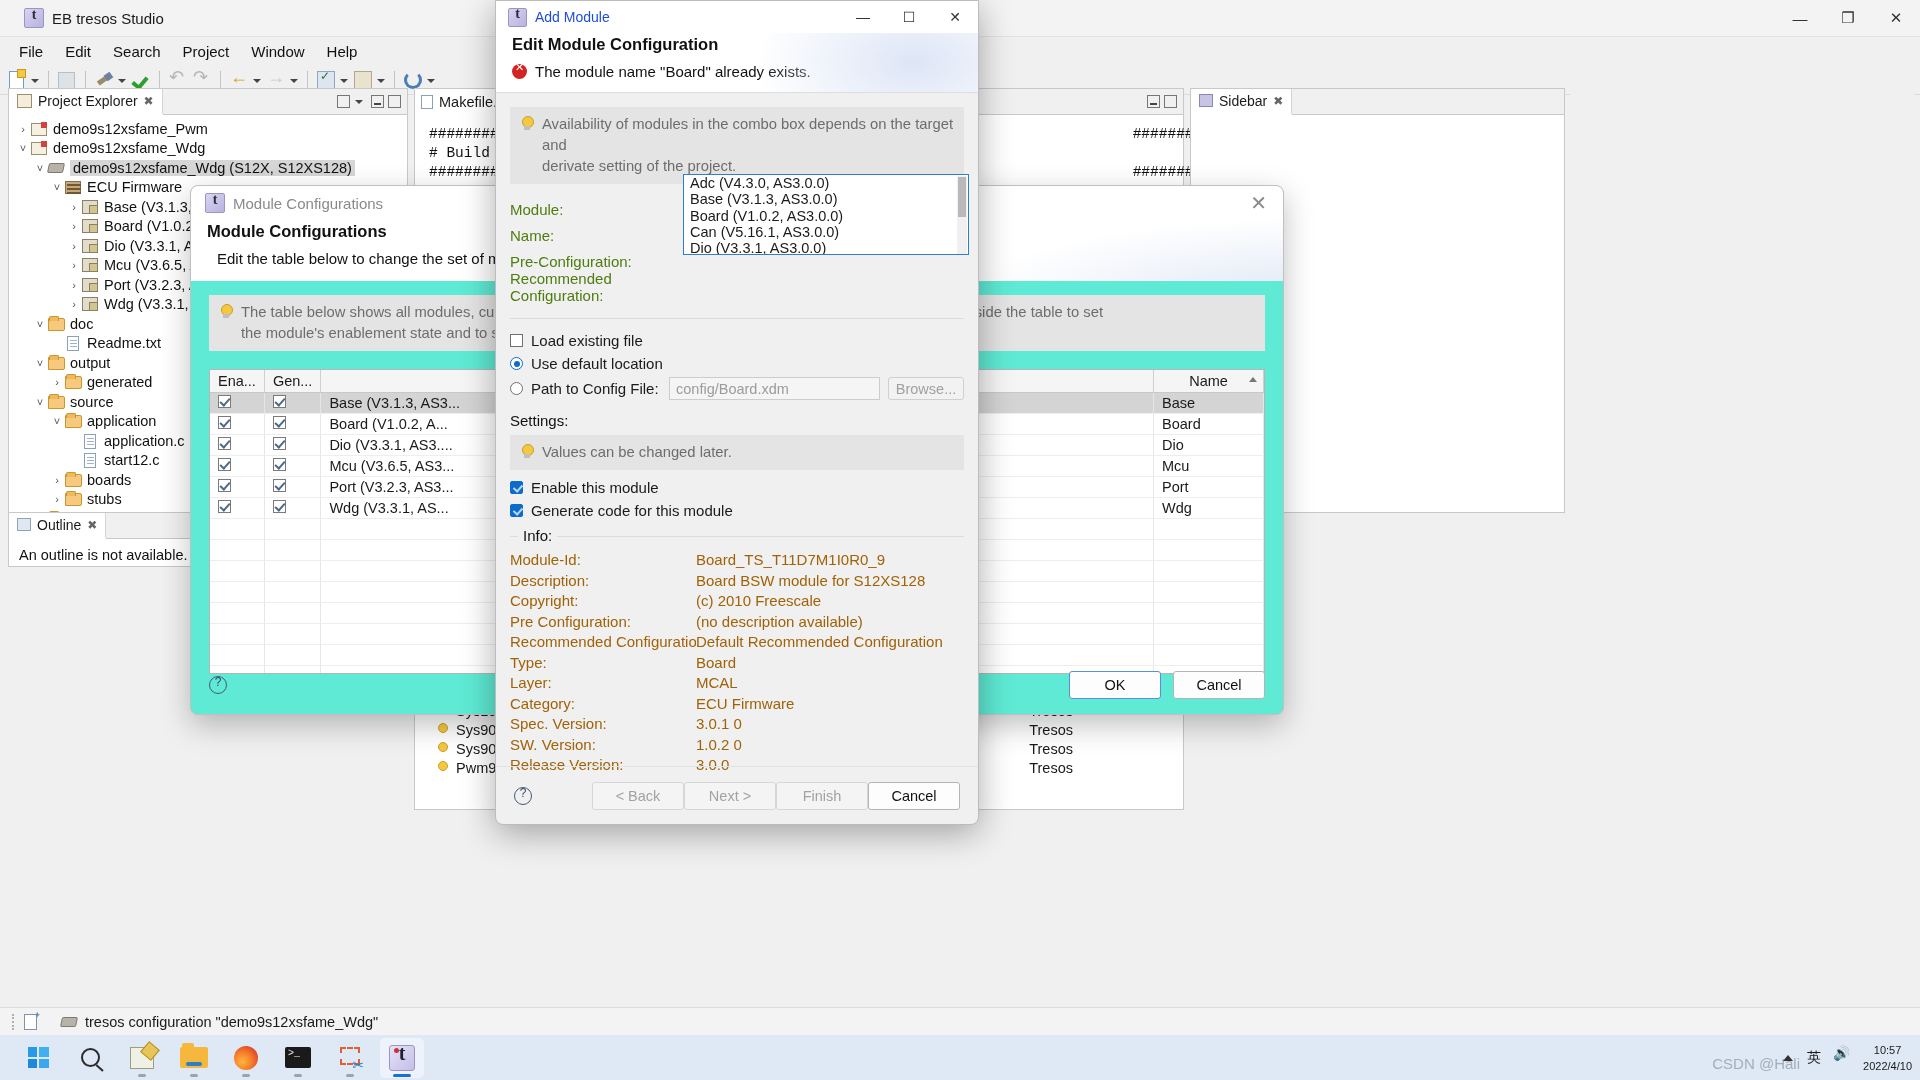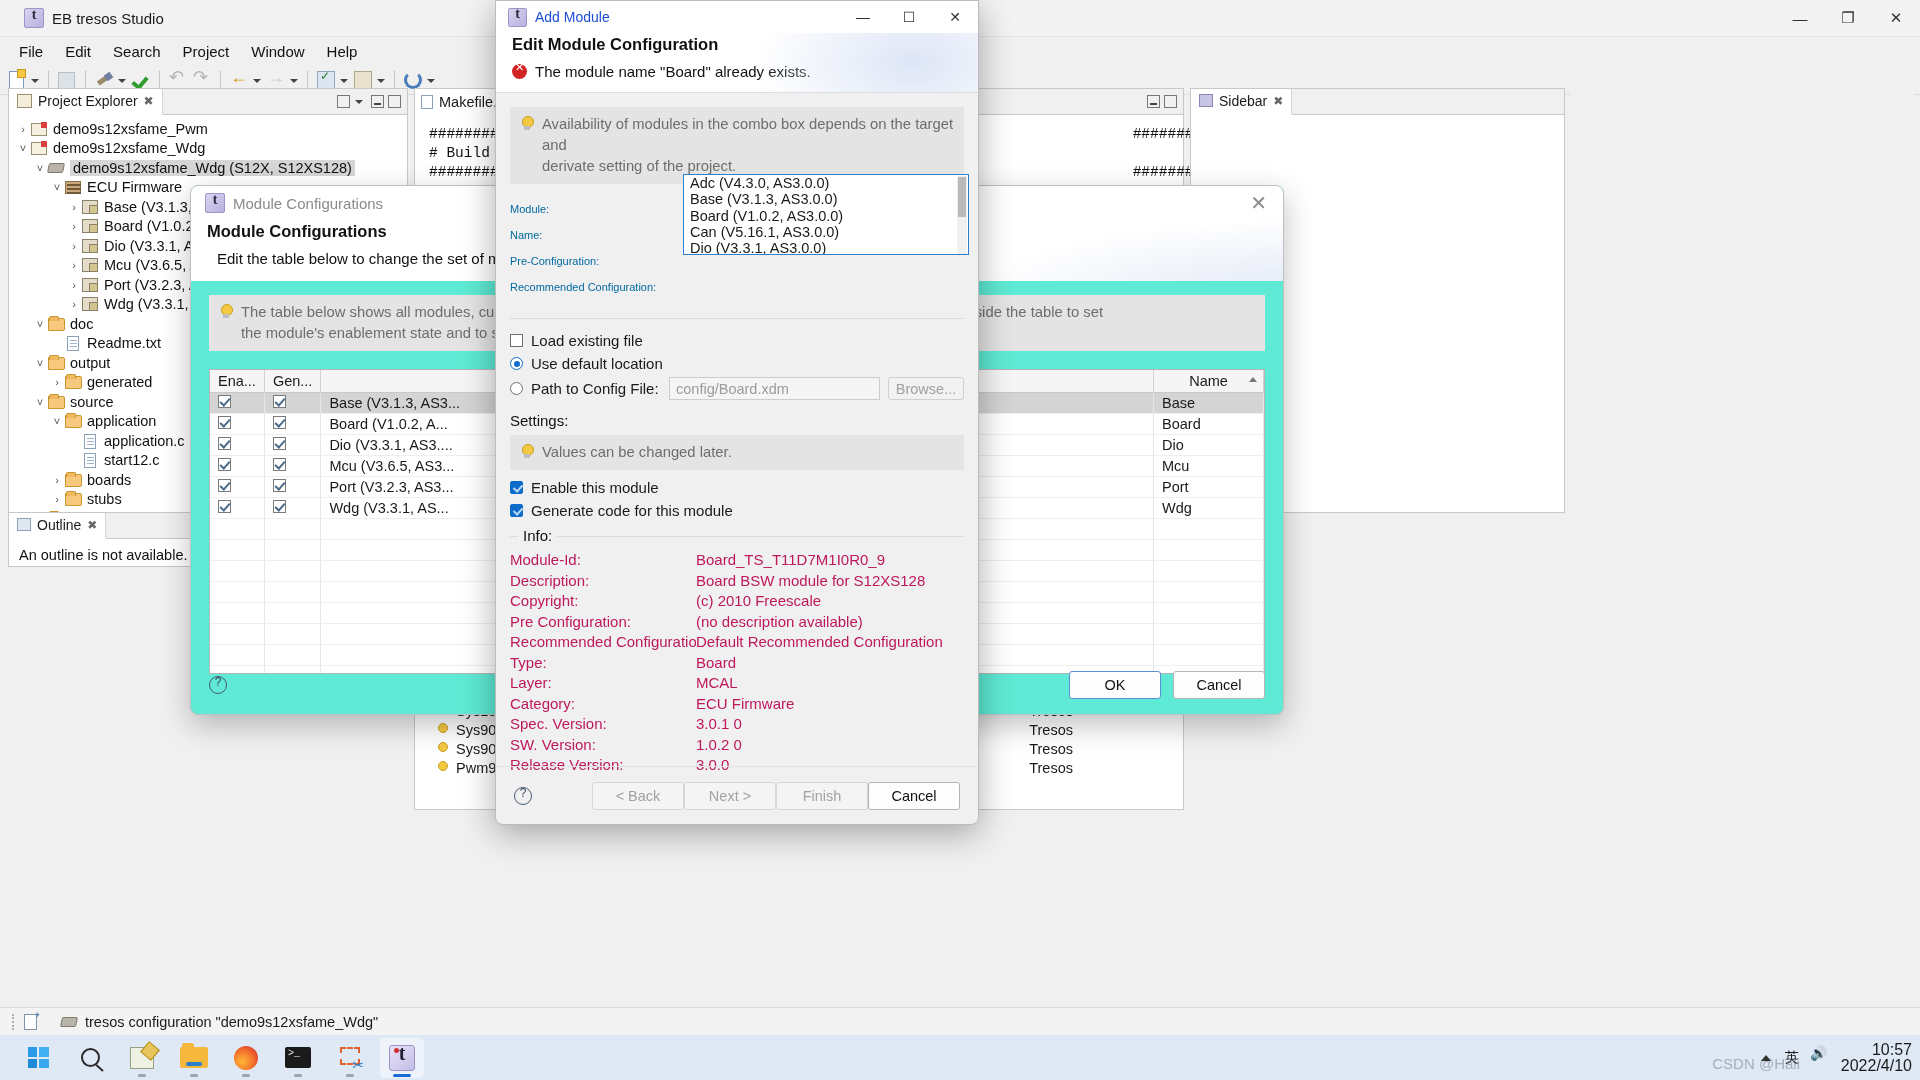--- a/index.html
+++ b/index.html
@@ -292,21 +292,21 @@
   .am-h1 { font-size: 16.5px; font-weight: bold; color: #111; margin-bottom: 9px; }
   .am-err { display: flex; align-items: center; gap: 8px; font-size: 15px; color: #111; }
   .err-ic { width: 15px; height: 15px; border-radius: 50%; background: #d32424;
     position: relative; flex: 0 0 15px; }
   .err-ic::after { content: "\2715"; position: absolute; left: 0; right: 0; top: -3px;
     text-align: center; font-size: 11px; color: #fff; }
 
   .am-body { padding: 14px 14px 0 14px; }
   .am-grid { display: grid; grid-template-columns: 176px 1fr; row-gap: 0; align-items: center;
      margin-top: 12px; }
-  .am-grid .lbl { font-size: 11px; color: #0369a1; height: 26px; display: flex;
+  .am-grid .lbl { font-size: 15px; color: #4d7c0f; height: 26px; display: flex;
      align-items: center; }
   .combo { height: 24px; border: 1px solid #2f7fd0; background: #fff; display: flex;
      align-items: center; padding: 0 6px; font-size: 14.5px; position: relative; }
   .combo .chev { margin-left: auto; width: 0; height: 0;
      border-left: 4px solid transparent; border-right: 4px solid transparent;
      border-top: 5px solid #444; }
 
   .dropdown { position: absolute; left: 187px; top: 173px; width: 286px; height: 81px;
      background: #fff; border: 1px solid #2f7fd0; z-index: 40; overflow: hidden; }
   .dd-item { height: 16.3px; font-size: 14.5px; padding: 0 6px; line-height: 16.3px;
@@ -334,21 +334,21 @@
     color: #a0a0a0; font-size: 14.5px; display: flex; align-items: center;
     justify-content: center; border-radius: 3px; }
 
   .sect-label { font-size: 15px; color: #111; margin: 12px 0 6px 0; }
   .sect-box { border-top: 1px solid #dcdcdc; margin-top: 8px; }
   .info-fieldset { margin-top: 14px; border-top: 1px solid #dcdcdc; position: relative;
     padding-top: 14px; }
   .info-legend { position: absolute; left: 8px; top: -10px; background: #f0f0f0;
     padding: 0 5px; font-size: 15px; color: #111; }
   .info-grid { display: grid; grid-template-columns: 186px 1fr; row-gap: 0; }
-  .info-grid div { font-size: 15px; color: #be185d; height: 20.5px; white-space: nowrap;
+  .info-grid div { font-size: 15px; color: #a16207; height: 20.5px; white-space: nowrap;
      overflow: hidden; }
 
   .am-footer { position: absolute; left: 0; bottom: 0; width: 100%; height: 58px;
     display: flex; align-items: center; padding: 0 18px; border-top: 1px solid #e2e2e2; }
   .am-footer .btns { margin-left: auto; display: flex; }
   .am-footer .btn { width: 92px; height: 28px; }
   .btn.dis { color: #a2a2a2; background: #f4f4f4; border-color: #d6d6d6; }
 
   
   .taskbar { position: absolute; left: 0; bottom: 0; width: 1920px; height: 45px;
@@ -402,21 +402,21 @@
      font-family: "Liberation Serif", serif; color: #1f1f35; }
   .ic-tresos::before { content: ""; position: absolute; left: 4px; top: 2px; width: 5px;
      height: 5px; border-radius: 50%; background: #d23030; }
   .tray { position: absolute; right: 8px; display: flex; align-items: center; gap: 14px;
      font-size: 14px; color: #1a1a1a; }
   .tray .chev-up { width: 0; height: 0; border-left: 5px solid transparent;
      border-right: 5px solid transparent; border-bottom: 6px solid #333; }
   .tray .spk { width: 14px; height: 14px; position: relative; }
   .tray .spk::before { content: "\1F50A"; position: absolute; left: -2px; top: -6px;
      font-size: 14px; }
-  .tray .clock { text-align: right; line-height: 16px; font-size: 16px; }
+  .tray .clock { text-align: center; line-height: 16px; font-size: 11px; }
   .watermark { position: absolute; right: 120px; bottom: 8px; font-size: 15px;
      color: #9aa3ae; opacity: .85; }
 </style>
 </head>
 <body>
 
 <div id="root">
 
   <div class="eclipse-window">
 

